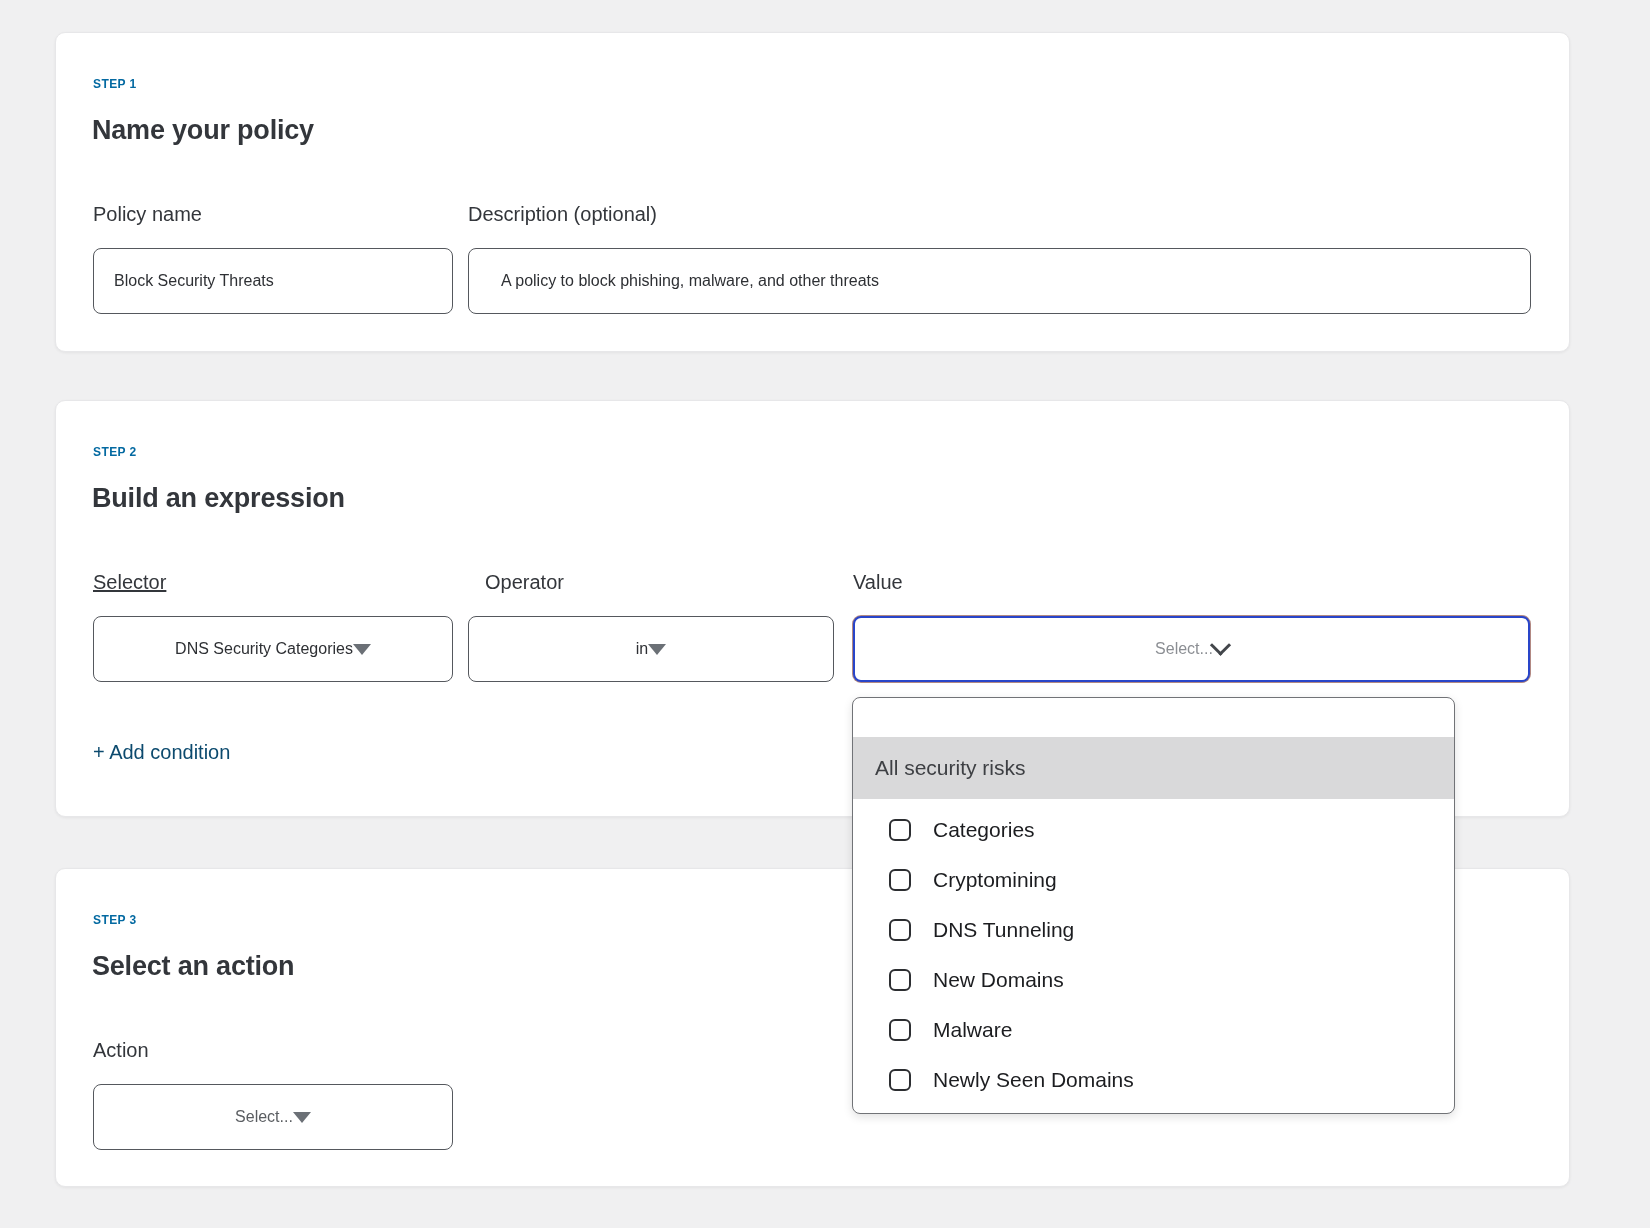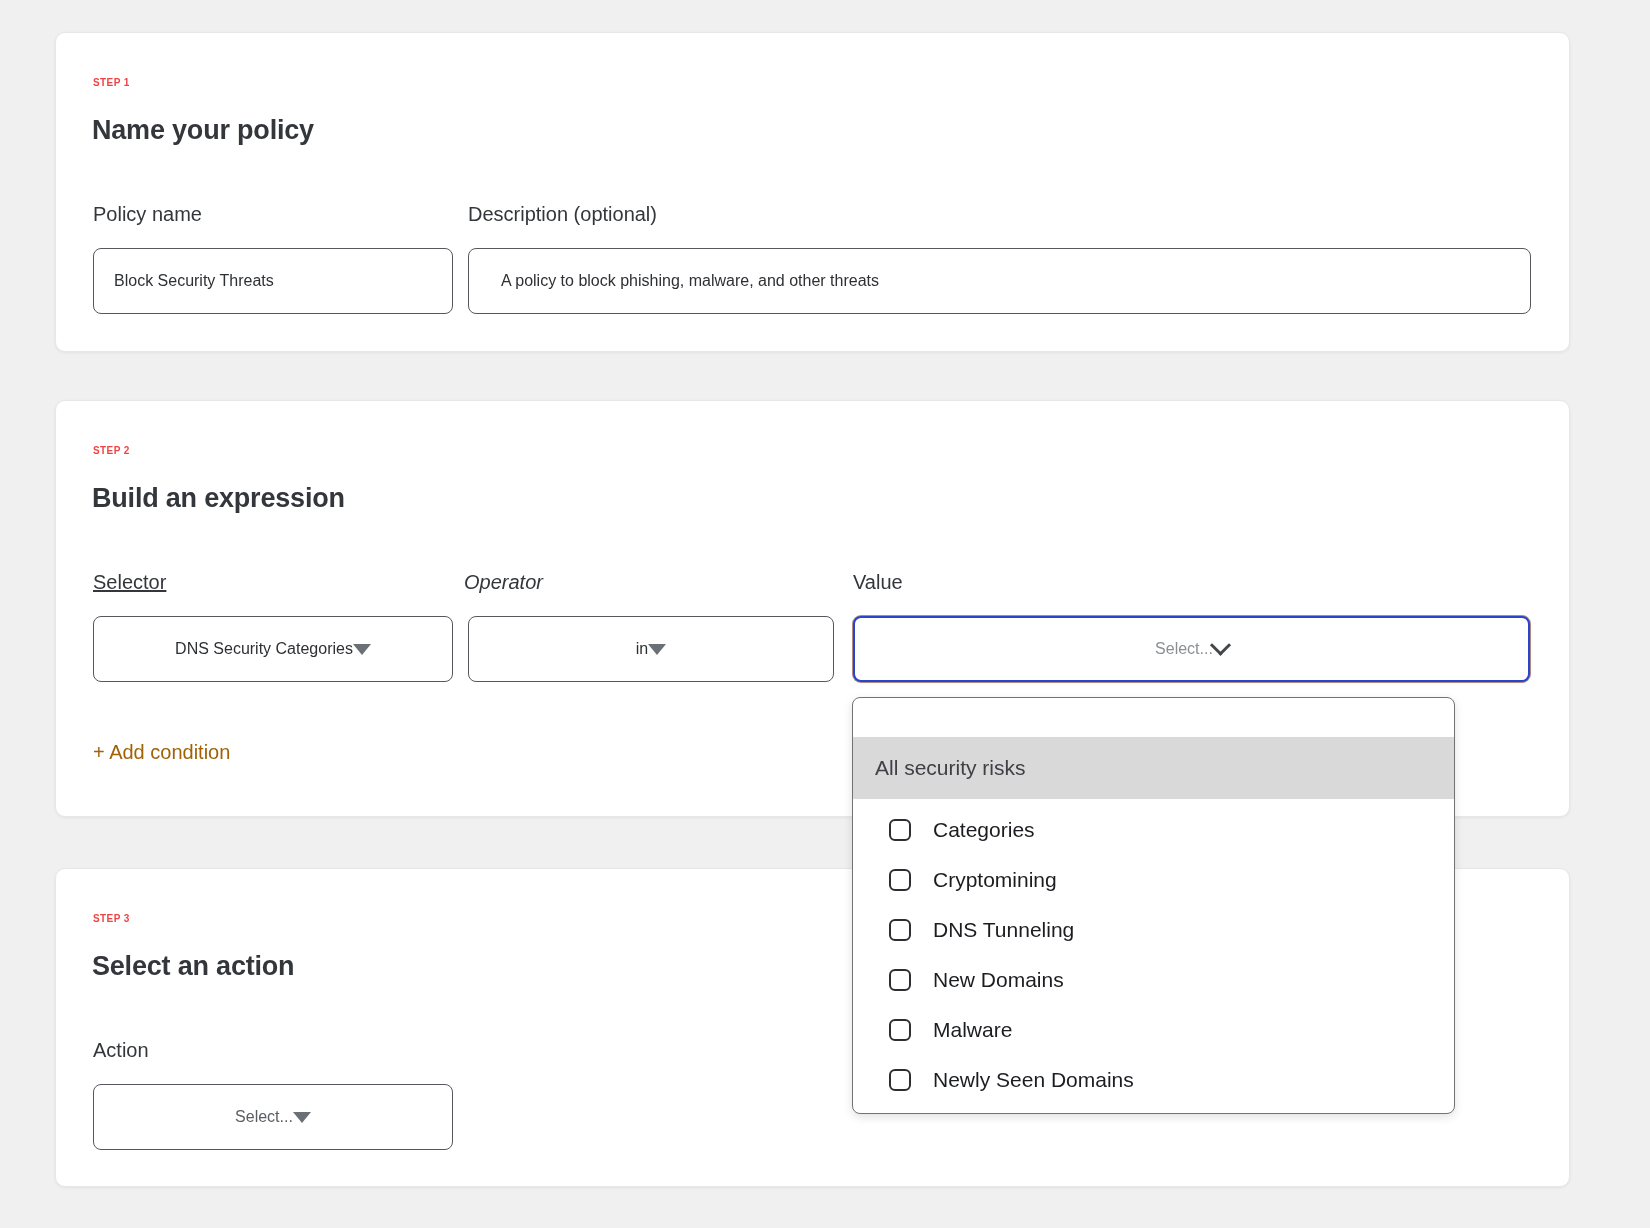--- a/index.html
+++ b/index.html
@@ -16,21 +16,21 @@
     border:1px solid #e7e7e9;
     border-radius:10px;
     box-shadow:0 1px 3px rgba(0,0,0,.06);
   }
   #card-step1 { top:32px;  height:320px; }
   #card-step2 { top:400px; height:417px; }
   #card-step3 { top:868px; height:319px; }
 
   .step-label {
     position:absolute; left:37px; top:44px;
-    font-size:10px; font-weight:bold; color:#ef4444; letter-spacing:.4px;
+    font-size:12px; font-weight:bold; color:#0369a1; letter-spacing:.4px;
   }
   .card-title {
     position:absolute; left:36px; top:82px; margin:0;
     font-size:27px; font-weight:bold; color:#33363b; letter-spacing:-.2px;
   }
   .field-label {
     position:absolute; top:170px;
     font-size:20px; color:#33363b;
   }
   .text-input, .select-box {
@@ -58,21 +58,21 @@
   }
   .placeholder { color:#8b8e93; }
   .chevron-icon {
     width:15px; height:15px; flex:none;
     border-right:3px solid #43464b;
     border-bottom:3px solid #43464b;
     transform:rotate(45deg) translate(-3px,-3px);
   }
   .add-condition {
     position:absolute; left:37px; top:340px;
-    font-size:20px; color:#a16207; cursor:pointer; text-decoration:none;
+    font-size:20px; color:#0c4a6e; cursor:pointer; text-decoration:none;
   }
 
   
   .dropdown-panel {
     position:absolute; left:852px; top:697px; width:603px;
     background:#fff;
     border:1px solid #717377;
     border-radius:8px;
     box-shadow:0 3px 10px rgba(0,0,0,.12);
     padding-top:6px; padding-bottom:8px;
@@ -114,21 +114,21 @@
 <section class="card" id="card-step2">
   <div class="step-label">STEP 2</div>
   <h2 class="card-title">Build an expression</h2>
 
   <label class="field-label" style="left:37px;text-decoration:underline;">Selector</label>
   <div class="select-box" style="left:37px; width:360px;">
     <span>DNS Security Categories</span>
     <span class="triangle-icon"></span>
   </div>
 
-  <label class="field-label" style="left:408px;font-style:italic;">Operator</label>
+  <label class="field-label" style="left:429px;">Operator</label>
   <div class="select-box" style="left:412px; width:366px;">
     <span>in</span>
     <span class="triangle-icon"></span>
   </div>
 
   <label class="field-label" style="left:797px;">Value</label>
   <div class="select-box focused" style="left:797px; width:677px;">
     <span class="placeholder">Select...</span>
     <span class="chevron-icon"></span>
   </div>

